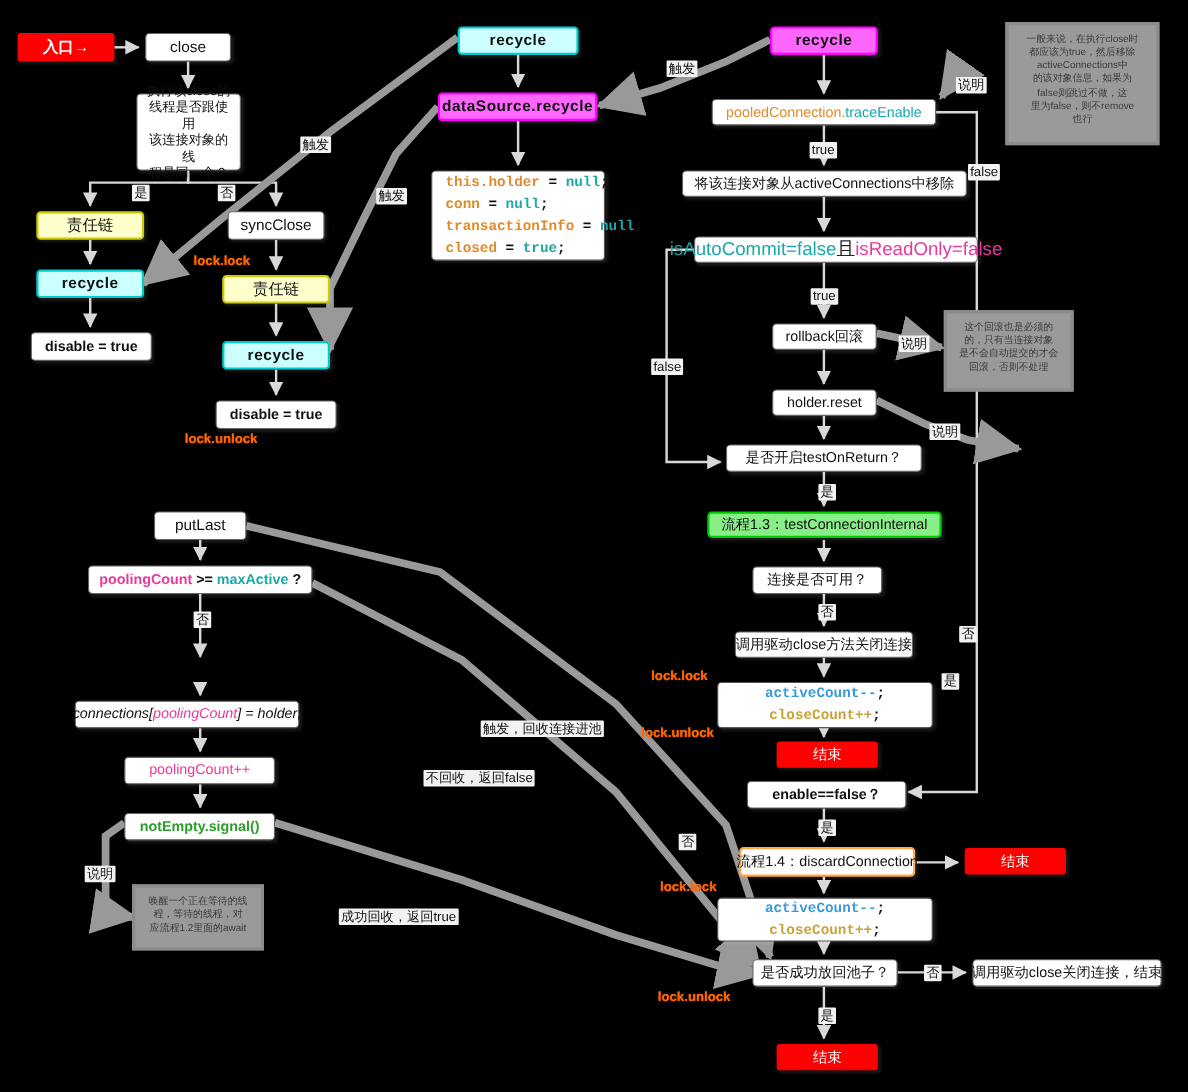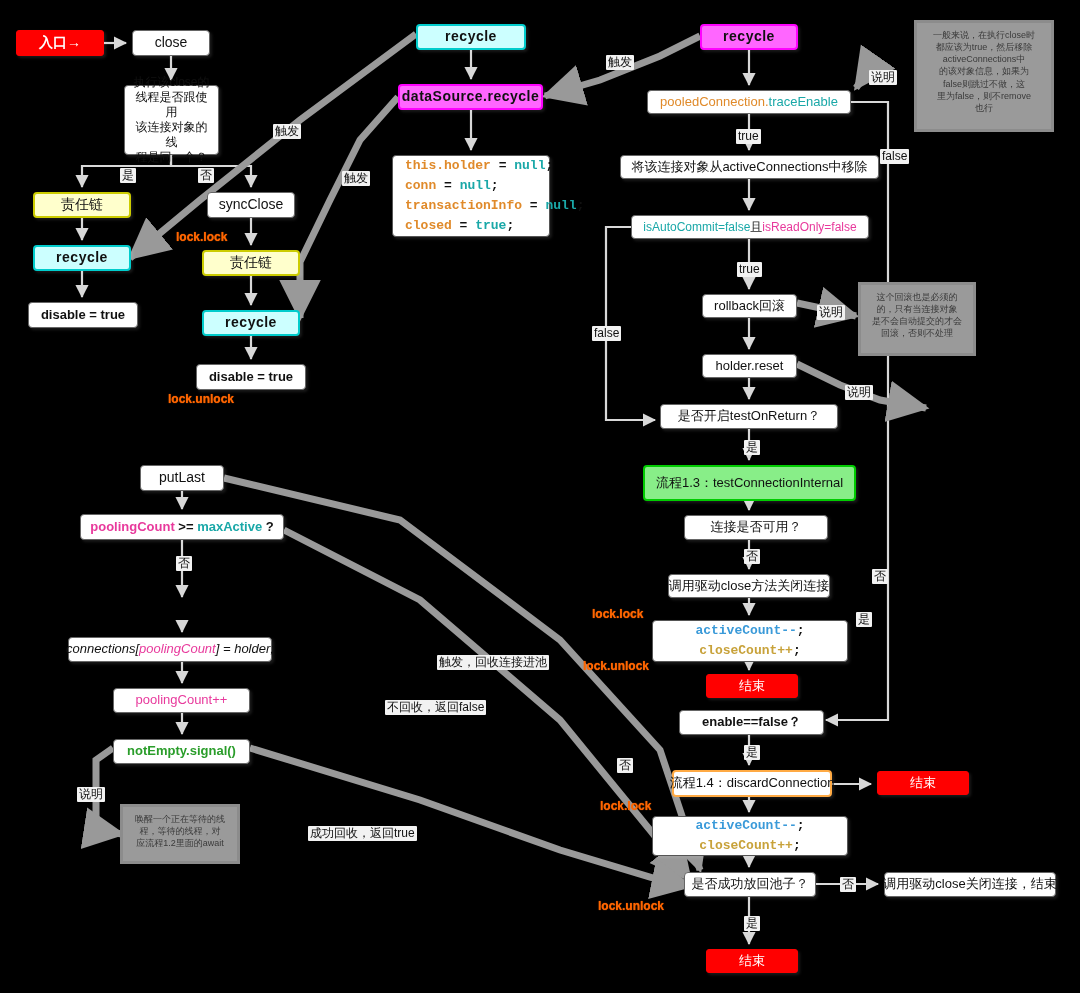--- a/index.html
+++ b/index.html
@@ -135,30 +135,30 @@
 <span class="kw-orange">transactionInfo</span> = <span class="kw-teal">null</span>;
 <span class="kw-orange">closed</span> = <span class="kw-teal">true</span>;</span>
   </div>
 
   <div class="node magenta" style="left:700px;top:24px;width:98px;height:26px;">recycle</div>
   <div class="node plain" style="left:647px;top:90px;width:204px;height:24px;font-size:13px;">
     <span class="kw-orange">pooledConnection.</span>
       <span class="kw-teal">traceEnable</span>
   </div>
   <div class="node plain" style="left:620px;top:155px;width:259px;height:24px;font-size:13px;">将该连接对象从activeConnections中移除</div>
-  <div class="node plain" style="left:631px;top:215px;width:238px;height:24px;font-size:12px;">
+  <div class="node plain" style="left:631px;top:215px;width:258px;height:24px;font-size:17px;">
     <span class="kw-teal">isAutoCommit=false</span>
       <span class="kw-dark">且</span>
       <span class="kw-pink">isReadOnly=false</span>
   </div>
   <div class="node plain" style="left:702px;top:294px;width:95px;height:24px;font-size:13px;">rollback回滚</div>
   <div class="node plain" style="left:702px;top:354px;width:95px;height:24px;font-size:13px;">holder.reset</div>
   <div class="node plain" style="left:660px;top:404px;width:178px;height:25px;font-size:13px;">是否开启testOnReturn？</div>
-  <div class="node green" style="left:643px;top:465px;width:213px;height:36px;font-size:13px;">流程1.3：testConnectionInternal</div>
-  <div class="node plain" style="left:684px;top:515px;width:144px;height:25px;font-size:13px;">连接是否可用？</div>
+  <div class="node green" style="left:643px;top:465px;width:213px;height:24px;font-size:13px;">流程1.3：testConnectionInternal</div>
+  <div class="node plain" style="left:684px;top:515px;width:118px;height:25px;font-size:13px;">连接是否可用？</div>
   <div class="node plain" style="left:668px;top:574px;width:162px;height:24px;font-size:13px;">调用驱动close方法关闭连接</div>
   <div class="node code" style="left:652px;top:620px;width:196px;height:42px;justify-content:center;text-align:center;">
     <span style="width:100%;text-align:center;"><span class="kw-blue">activeCount</span><span class="kw-blue">--</span>;
 <span class="kw-gold">closeCount</span><span class="kw-gold">++</span>;</span>
   </div>
   <div class="node end" style="left:706px;top:674px;width:92px;height:24px;">结束</div>
   <div class="node plain" style="left:679px;top:710px;width:145px;height:25px;font-weight:bold;font-size:13px;">enable==false？</div>
   <div class="node orange" style="left:672px;top:770px;width:160px;height:27px;font-size:13px;">流程1.4：discardConnection</div>
   <div class="node end" style="left:877px;top:771px;width:92px;height:24px;">结束</div>
   <div class="node code" style="left:652px;top:816px;width:196px;height:40px;justify-content:center;text-align:center;">

